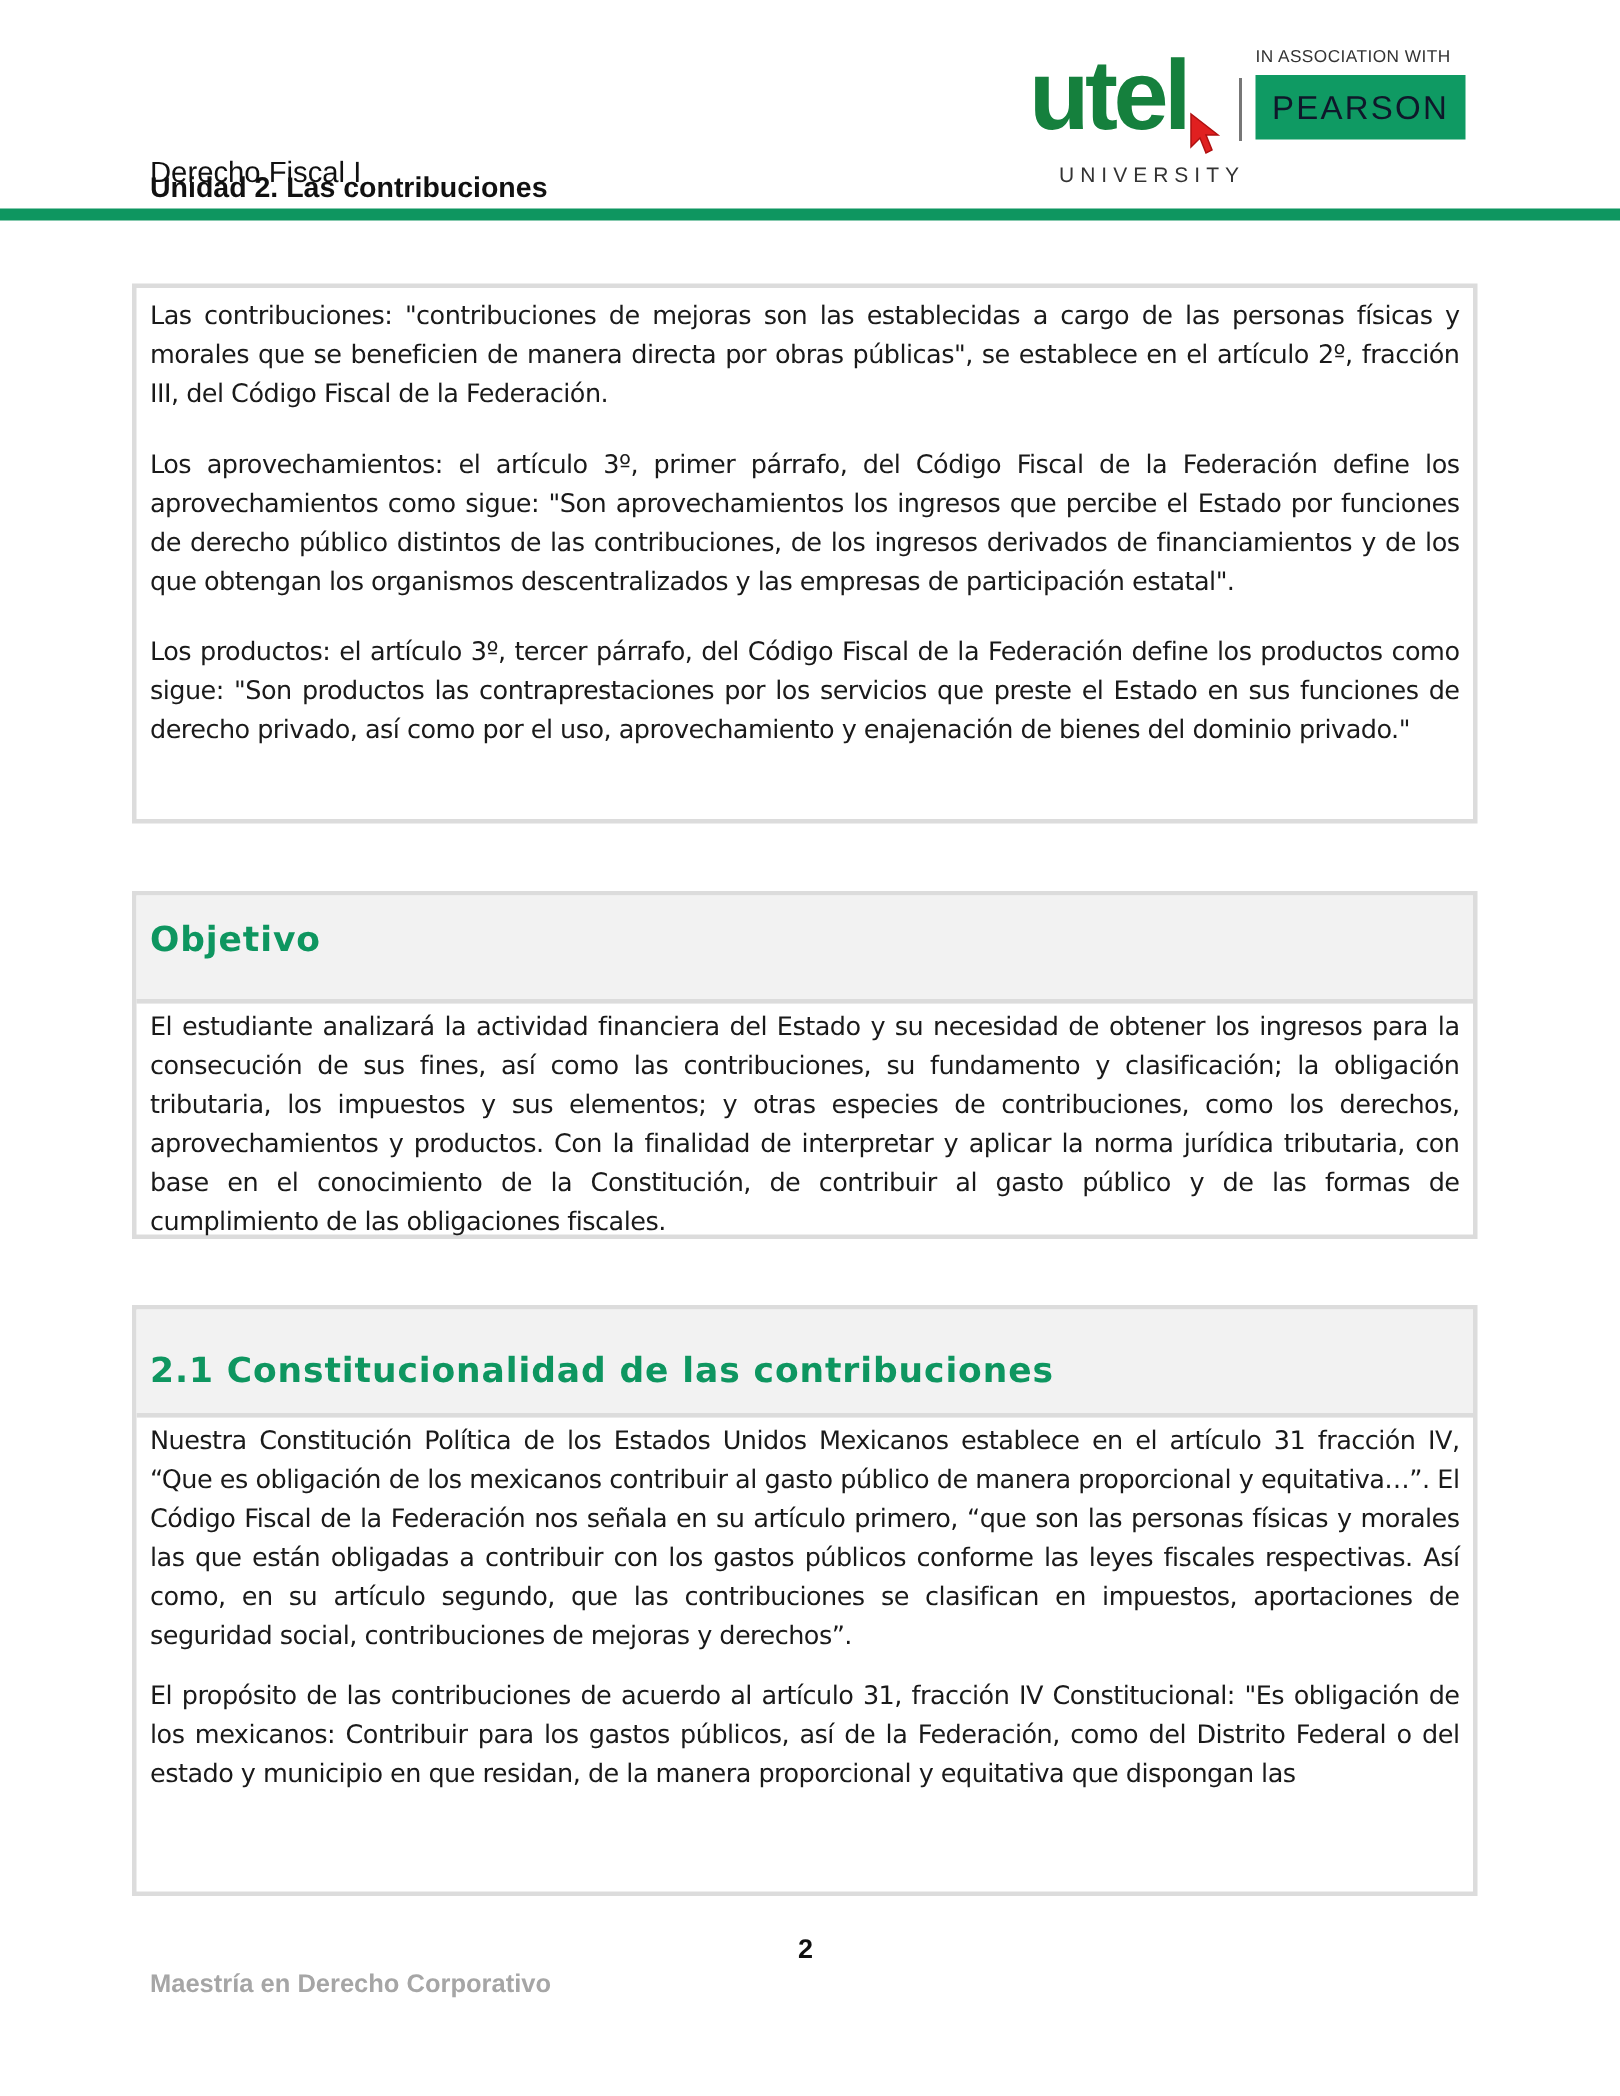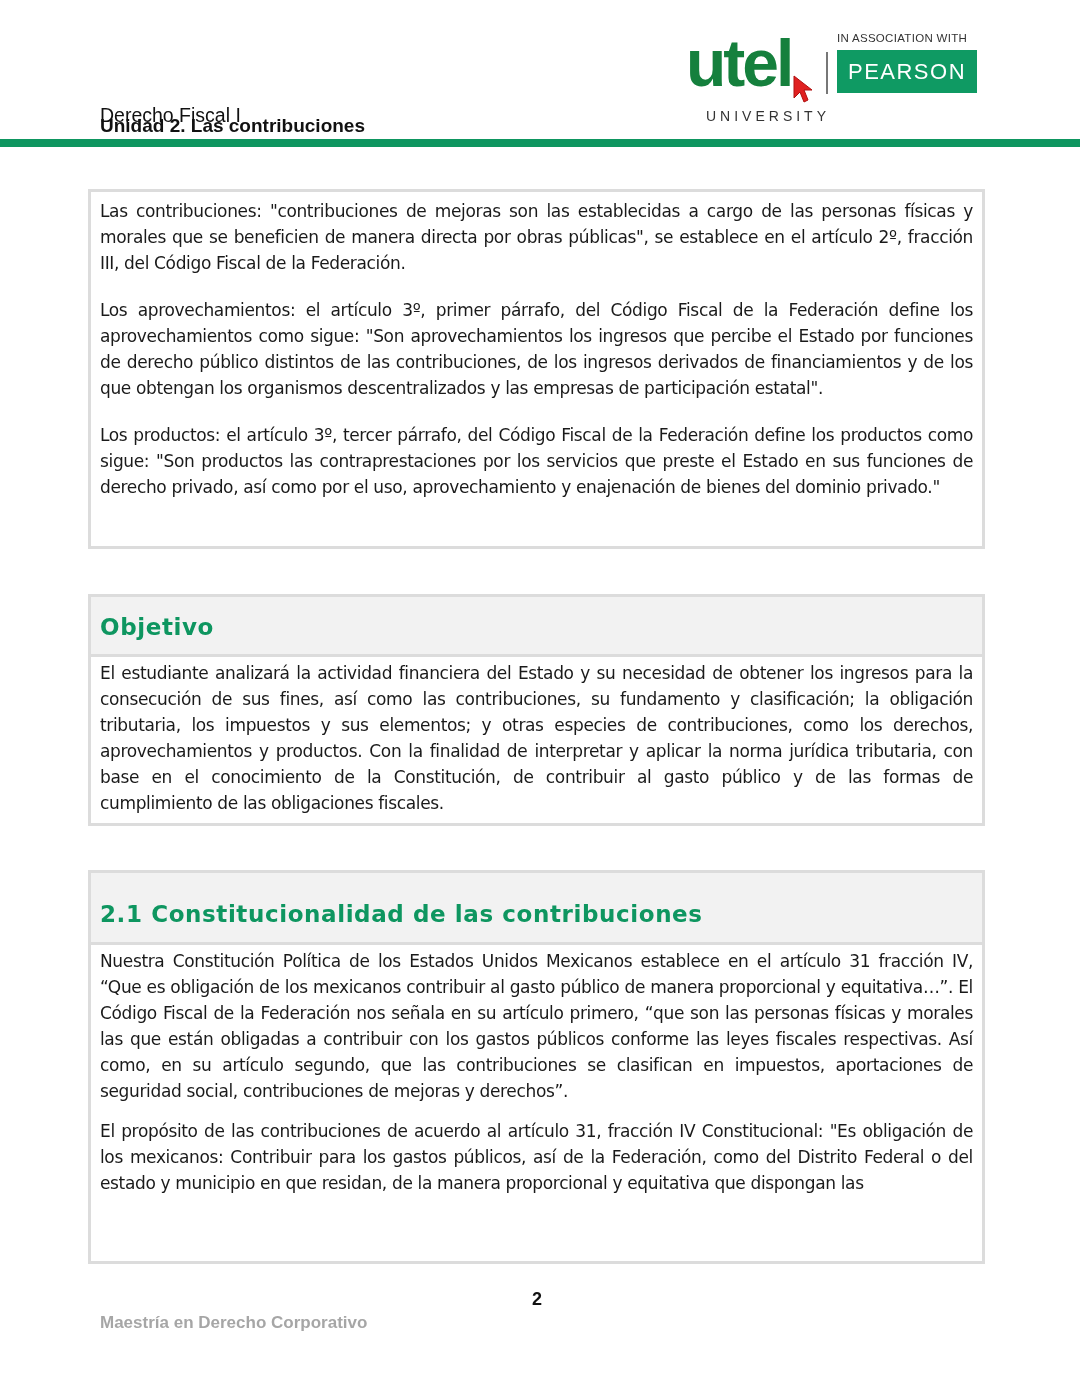--- a/index.html
+++ b/index.html
@@ -10,32 +10,32 @@
   .course-title { position: absolute; left: 100px; top: 76px; font-size: 19.5px; color: #111; font-family: "Liberation Sans", sans-serif; margin-top: 28px; }
   .unit-title { position: absolute; left: 100px; top: 115px; font-size: 19px; font-weight: bold; color: #111; font-family: "Liberation Sans", sans-serif; }
   .header-rule { position: absolute; left: 0; top: 139px; width: 1080px; height: 8px; background: #0e9660; }
 
   .logo { position: absolute; left: 686px; top: 28px; width: 300px; height: 100px; }
   .logo-utel { position: absolute; left: 0; top: 0; font-family: "Liberation Sans", sans-serif; font-weight: bold; font-size: 66px; letter-spacing: -3px; color: #15803d; line-height: 70px; }
   .logo-cursor { position: absolute; left: 106px; top: 46px; width: 0; height: 0; }
   .logo-university { position: absolute; left: 20px; top: 80px; font-family: "Liberation Sans", sans-serif; font-size: 14px; letter-spacing: 4px; color: #333; }
   .logo-divider { position: absolute; left: 140px; top: 24px; width: 2px; height: 42px; background: #777; }
   .logo-assoc { position: absolute; left: 151px; top: 4px; font-family: "Liberation Sans", sans-serif; font-size: 11.5px; color: #333; letter-spacing: 0.3px; }
-  .logo-pearson { position: absolute; left: 151px; top: 22px; width: 140px; height: 43px; background: #0f9a63; color: #ffffff; font-family: "Liberation Sans", sans-serif; font-size: 22px; letter-spacing: 1.5px; text-align: center; line-height: 43px; }
+  .logo-pearson { position: absolute; left: 151px; top: 22px; width: 140px; height: 43px; background: #0f9a63; color: #0f172a; font-family: "Liberation Sans", sans-serif; font-size: 22px; letter-spacing: 1.5px; text-align: center; line-height: 43px; }
 
   .box { position: absolute; left: 88px; width: 897px; border: 3px solid #dcdcdc; background: #fff; }
   .box p { font-family: "DejaVu Sans", sans-serif; font-size: 17px; line-height: 26px; text-align: justify; color: #1a1a1a; letter-spacing: -0.35px; }
   .box .body { padding: 6px 9px 2px 9px; }
   .box .body p + p { margin-top: 21px; }
   .box-head { background: #f2f2f2; border-bottom: 3px solid #dcdcdc; padding: 0 9px; }
   .box-head h2 { font-family: "DejaVu Sans", sans-serif; font-weight: bold; color: #0e9660; font-size: 23px; letter-spacing: 0.6px; }
 
   #box1 { top: 189px; height: 360px; }
   #box2 { top: 594px; height: 232px; }
-  #box2 .box-head { height: 60px; padding-top: 17px; }
+  #box2 .box-head { height: 72px; padding-top: 17px; }
   #box2 .body { padding-top: 3px; }
   #box3 { top: 870px; height: 394px; overflow: hidden; }
   #box3 .box-head { height: 72px; padding-top: 28px; }
   #box3 .body { padding-top: 3px; }
   #box3 .body p + p { margin-top: 14px; }
 
   .page-number { position: absolute; left: 532px; top: 1289px; font-family: "Liberation Sans", sans-serif; font-weight: bold; font-size: 18px; color: #111; }
   .footer-text { position: absolute; left: 100px; top: 1313px; font-family: "Liberation Sans", sans-serif; font-weight: bold; font-size: 17px; color: #a6a6a6; }
 </style>
 </head>

